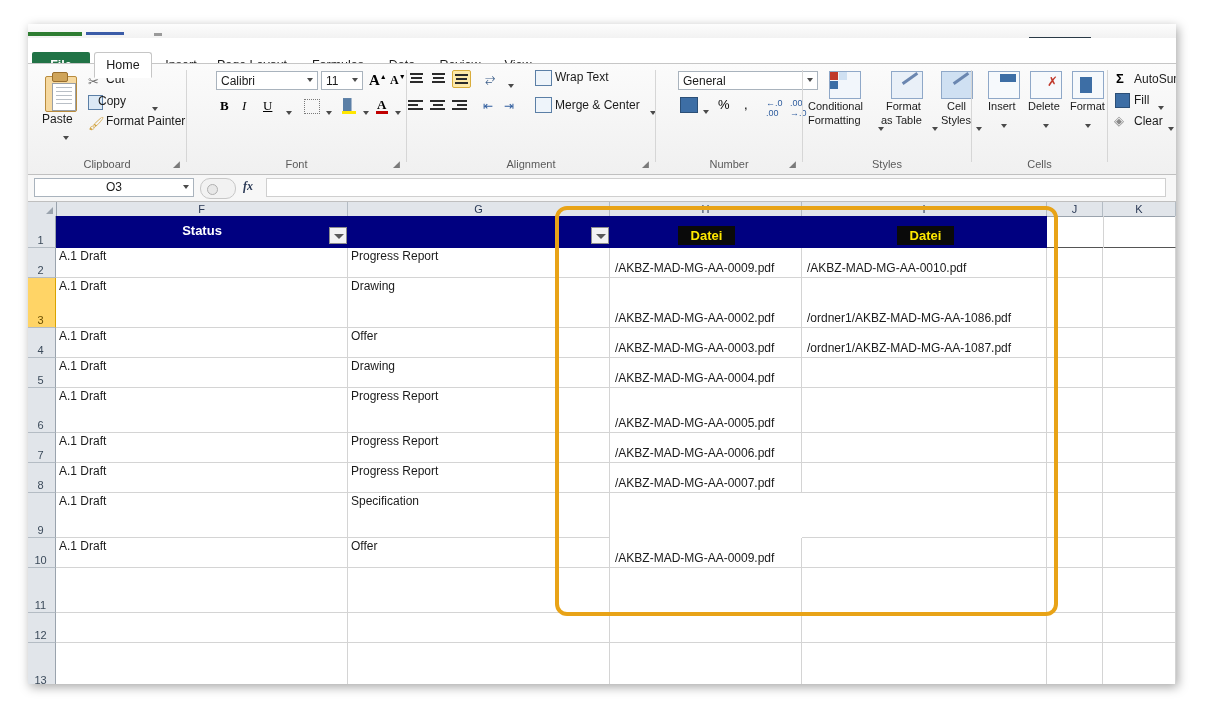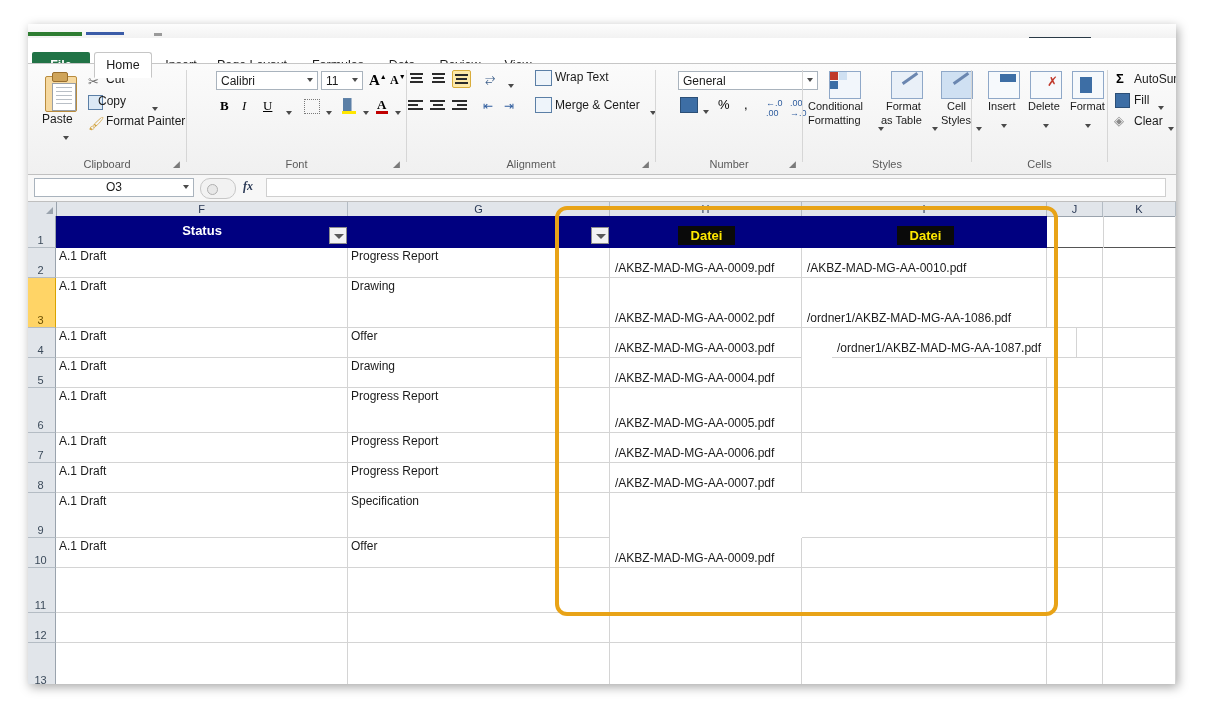--- a/index.html
+++ b/index.html
@@ -477,21 +477,21 @@
 
       <div class="cell" style="left:28px;top:126px;width:292px;height:30px;">
           <span class="txt-top">A.1 Draft</span>
         </div>
       <div class="cell" style="left:320px;top:126px;width:262px;height:30px;">
           <span class="txt-top">Offer</span>
         </div>
       <div class="cell" style="left:582px;top:126px;width:192px;height:30px;">
           <span class="txt-bot">/AKBZ-MAD-MG-AA-0003.pdf</span>
         </div>
-      <div class="cell" style="left:774px;top:126px;width:245px;height:30px;margin-left:30px;">
+      <div class="cell" style="left:774px;top:126px;width:245px;height:30px;">
           <span class="txt-bot">/ordner1/AKBZ-MAD-MG-AA-1087.pdf</span>
         </div>
       <div class="cell" style="left:1019px;top:126px;width:56px;height:30px;"></div>
       <div class="cell" style="left:1075px;top:126px;width:73px;height:30px;"></div>
 
       <div class="cell" style="left:28px;top:156px;width:292px;height:30px;">
           <span class="txt-top">A.1 Draft</span>
         </div>
       <div class="cell" style="left:320px;top:156px;width:262px;height:30px;">
           <span class="txt-top">Drawing</span>

